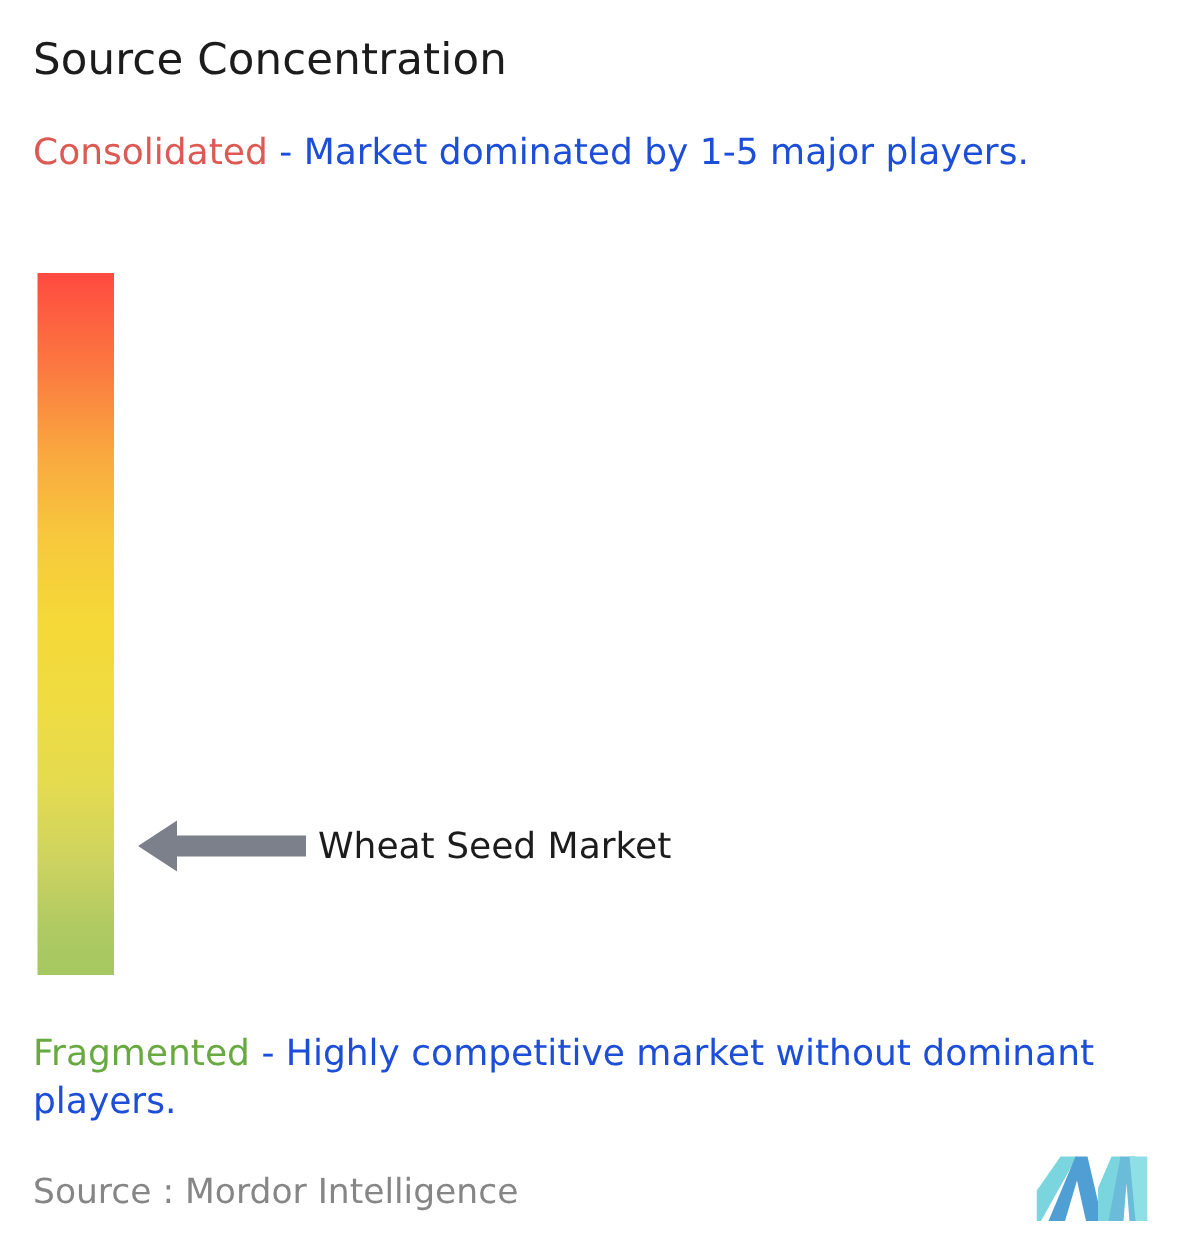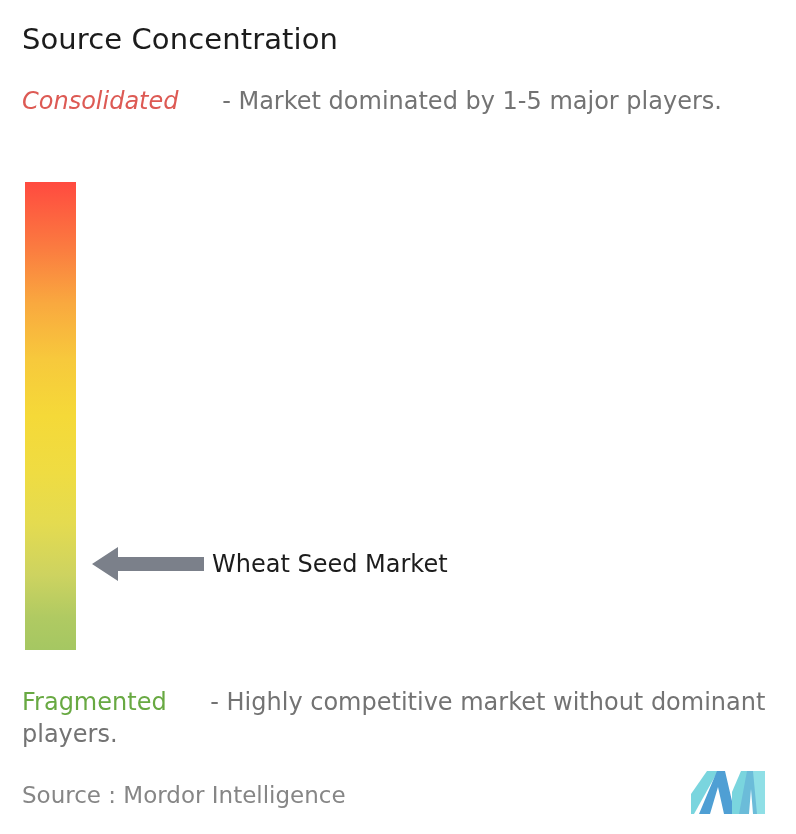--- a/index.html
+++ b/index.html
@@ -50,29 +50,27 @@
     position: absolute;
     left: 22px;
     top: 686px;
     width: 765px;
     font-size: 24px;
     line-height: 32px;
     color: #1c1c1c;
   }
   .kw-consolidated {
     color: #dd5a54;
-    font-style: italic;
   }
   .kw-fragmented {
     color: #68a942;
     text-align: right;
   }
   .caption-rest {
-    color: #737373;
-    padding-left: 36px;
+    color: #1d4ed8;
   }
 
   
   .scale-bar {
     position: absolute;
     left: 25px;
     top: 182px;
     width: 51px;
     height: 468px;
     background: linear-gradient(

